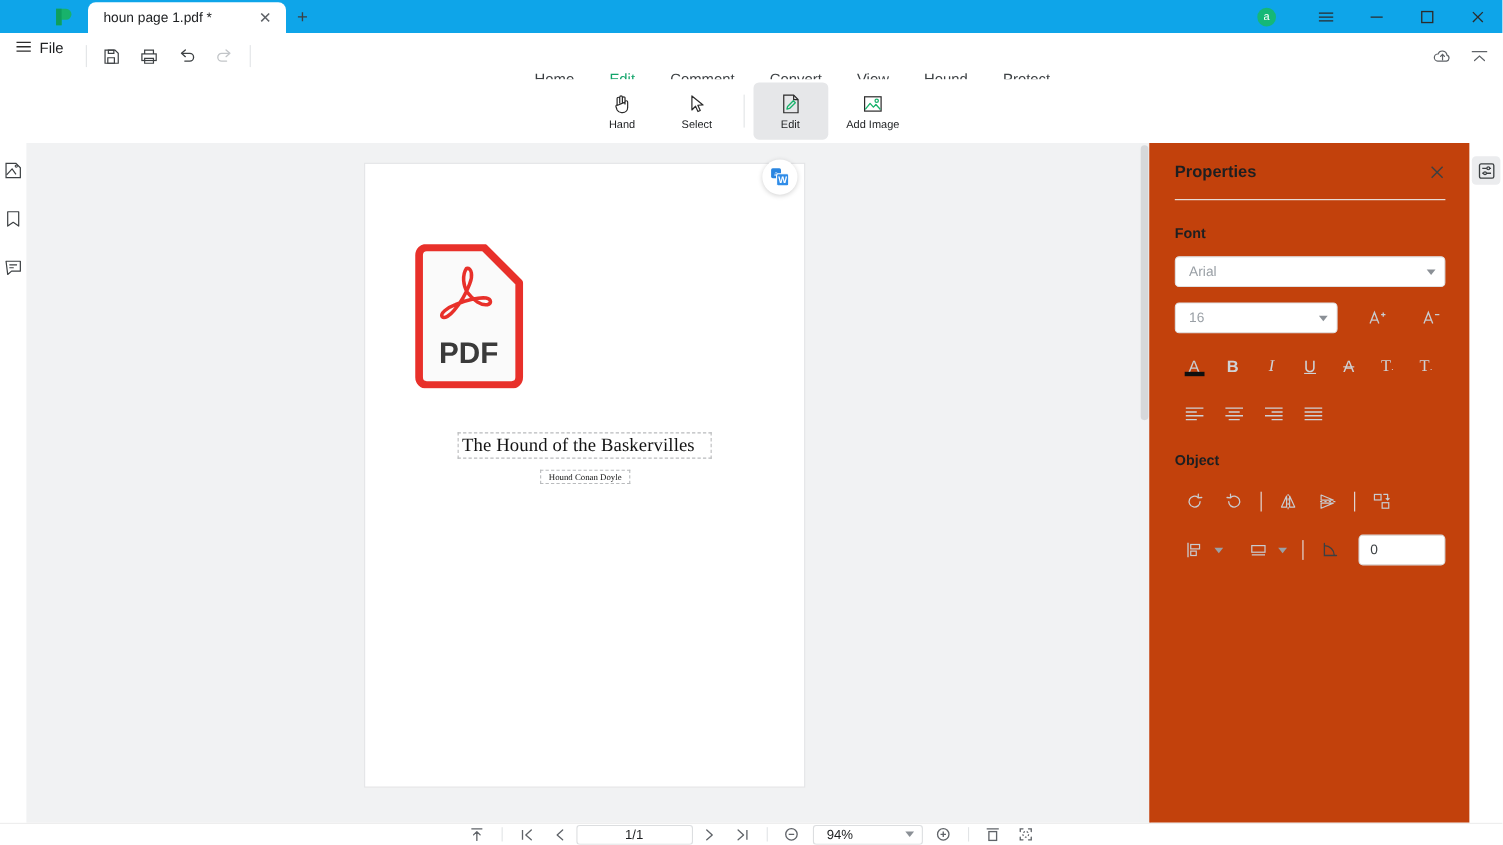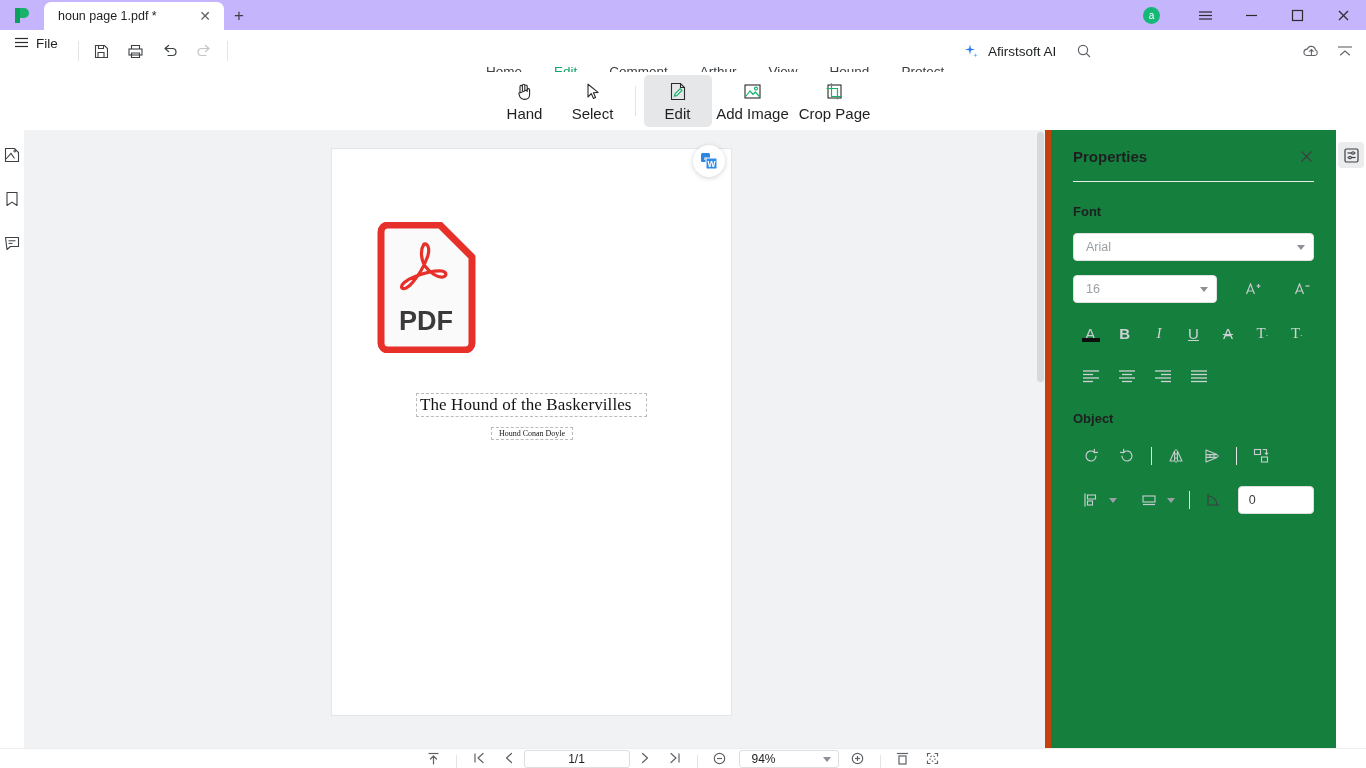--- a/index.html
+++ b/index.html
@@ -8,21 +8,21 @@
     font-family: "Liberation Sans", sans-serif;
     background: #ffffff;
     overflow: hidden;
     -webkit-font-smoothing: antialiased;
   }
   .app { position: relative; width: 1366px; height: 768px; background: #ffffff; }
 
   
   .titlebar {
     position: absolute; top: 0; left: 0; width: 1366px; height: 30px;
-    background: #c4b5fd; display: flex; align-items: flex-end;
+    background: #0ea5e9; display: flex; align-items: flex-end; padding-left: 36px;
   }
   .app-logo {
     width: 44px; height: 30px; display: flex; align-items: center; justify-content: center;
   }
   .tab {
     width: 180px; height: 28px; background: #ffffff;
     border-radius: 7px 7px 0 0;
     display: flex; align-items: center; padding: 0 10px 0 14px; gap: 6px;
     position: relative;
   }
@@ -98,21 +98,21 @@
   }
   .tools { display: flex; align-items: center; gap: 0; }
   .tool {
     width: 68px; height: 52px; border-radius: 5px;
     display: flex; flex-direction: column; align-items: center; justify-content: center;
     gap: 3px;
   }
   .tool.wide { width: 82px; }
   .tool.active { background: #e6e7e9; }
   .tool-ic { height: 22px; display: flex; align-items: center; justify-content: center; color: #2b2b2b; }
-  .tool-lb { font-size: 15px; color: #1d1f21; white-space: nowrap; }
+  .tool-lb { font-size: 10px; color: #1d1f21; white-space: nowrap; }
   .tool-sep { width: 1px; height: 30px; background: #e2e4e6; margin: 0 8px; }
 
   
   .leftrail {
     position: absolute; top: 130px; left: 0; width: 24px; height: 618px;
     background: #ffffff; display: flex; flex-direction: column; align-items: center;
     padding-top: 14px; gap: 22px;
   }
   .rail-ic { width: 22px; height: 22px; display: flex; align-items: center; justify-content: center; color: #3c4043; }
 
@@ -149,21 +149,21 @@
     position: absolute; right: 0px; top: 0; width: 9px; height: 618px; background: #f1f2f3;
   }
   .vscroll-thumb {
     position: absolute; right: 1px; top: 2px; width: 7px; height: 250px;
     background: #d6d8da; border-radius: 4px;
   }
 
   
   .properties {
     position: absolute; top: 130px; left: 1045px; width: 291px; height: 618px;
-    background: #15803d; border-left: 6px solid #c2410c;
+    background: #c2410c; border-left: 1px solid #c2410c;
     padding: 18px 22px 0 22px;
   }
   .prop-head { display: flex; align-items: center; justify-content: space-between; }
   .prop-title { font-size: 15px; font-weight: bold; color: #1d1f21; }
   .prop-close { color: #3c4043; display: flex; align-items: center; }
   .prop-divider { height: 1px; background: #ececec; margin: 16px 0 0 0; }
   .sec-title { font-size: 13px; font-weight: bold; color: #1d1f21; margin-top: 22px; }
 
   .field {
     height: 28px; border: 1px solid #e0e1e3; border-radius: 4px; background: #ffffff;
@@ -204,21 +204,21 @@
   }
   .rr-btn {
     width: 26px; height: 26px; border-radius: 4px; background: #ebecee;
     display: flex; align-items: center; justify-content: center; color: #3c4043;
   }
 
   
   .statusbar {
     position: absolute; bottom: 0; left: 0; width: 1366px; height: 20px;
     background: #ffffff; border-top: 1px solid #ededed;
-    display: flex; align-items: flex-end; justify-content: center; gap: 0;
+    display: flex; align-items: center; justify-content: center; gap: 0;
   }
   .sb-ic { width: 30px; height: 20px; display: flex; align-items: center; justify-content: center; color: #5f6368; }
   .sb-sep { width: 1px; height: 13px; background: #e2e4e6; margin: 0 7px; }
   .page-field {
     width: 106px; height: 18px; border: 1px solid #dcdee0; border-radius: 3px;
     display: flex; align-items: center; justify-content: center;
   }
   .page-val { font-size: 12px; color: #1d1f21; }
   .zoom-field {
     width: 100px; height: 18px; border: 1px solid #dcdee0; border-radius: 3px;
@@ -315,39 +315,26 @@
           <path d="M13 6.5H6.5a3.5 3.5 0 0 0 0 7H11" fill="none" stroke="#c2c5c8" stroke-width="1.2" stroke-linecap="round"></path>
           <path d="M10.5 3.5 14 6.5l-3.5 3" fill="none" stroke="#c2c5c8" stroke-width="1.2" stroke-linecap="round" stroke-linejoin="round"></path>
         </svg>
     </div>
     <div class="vsep"></div>
 
     <div class="ribbon-tabs">
       <div class="rtab">Home</div>
       <div class="rtab active">Edit</div>
       <div class="rtab">Comment</div>
-      <div class="rtab">Arthur</div>
+      <div class="rtab">Convert</div>
       <div class="rtab">View</div>
       <div class="rtab">Hound</div>
       <div class="rtab">Protect</div>
     </div>
 
-    <div class="ai-group">
-      <svg width="18" height="18" viewBox="0 0 18 18">
-        <path d="M8 2.5 9 6.5 13 7.5 9 8.5 8 12.5 7 8.5 3 7.5 7 6.5z" fill="#2f7df0"></path>
-        <path d="M13.5 11 14 12.8 15.8 13.3 14 13.8 13.5 15.6 13 13.8 11.2 13.3 13 12.8z" fill="#68b0f7"></path>
-      </svg>
-      <span class="ai-label">Afirstsoft AI</span>
-      <span class="search-ic">
-        <svg width="16" height="16" viewBox="0 0 16 16">
-            <circle cx="7" cy="7" r="4.6" fill="none" stroke="#5f6368" stroke-width="1.2"></circle>
-            <line x1="10.4" y1="10.4" x2="14" y2="14" stroke="#5f6368" stroke-width="1.2"></line>
-          </svg>
-      </span>
-    </div>
 
     <div class="menu-right">
       <div class="qa-btn">
         <svg width="19" height="19" viewBox="0 0 19 19">
             <path d="M5 13.5a3.2 3.2 0 0 1 .3-6.4 4.2 4.2 0 0 1 8.1 1 2.8 2.8 0 0 1-.4 5.4z" fill="none" stroke="#5f6368" stroke-width="1.1"></path>
             <path d="M9.4 12.5V7.6M7.6 9.3l1.8-1.8 1.8 1.8" fill="none" stroke="#5f6368" stroke-width="1.1" stroke-linecap="round"></path>
           </svg>
       </div>
       <div class="qa-btn">
         <svg width="18" height="18" viewBox="0 0 18 18">
@@ -389,30 +376,20 @@
       </div>
       <div class="tool wide">
         <span class="tool-ic">
           <svg width="21" height="21" viewBox="0 0 21 21">
               <rect x="3" y="4" width="15" height="13" fill="none" stroke="#2b2b2b" stroke-width="1.1"></rect>
               <path d="M3.6 15.5 8 10l3 3.4 2.3-2.4 4.1 4.5" fill="none" stroke="#18b26b" stroke-width="1.2" stroke-linejoin="round"></path>
               <circle cx="14" cy="7.6" r="1.5" fill="none" stroke="#18b26b" stroke-width="1.2"></circle>
             </svg>
         </span>
         <span class="tool-lb">Add Image</span>
-      </div>
-      <div class="tool wide">
-        <span class="tool-ic">
-          <svg width="21" height="21" viewBox="0 0 21 21">
-              <rect x="4" y="4" width="13" height="13" fill="none" stroke="#2b2b2b" stroke-width="1.1"></rect>
-              <path d="M7.5 2.5v13h10" fill="none" stroke="#18b26b" stroke-width="1.2" stroke-linecap="round"></path>
-              <path d="M3 7.5h10.5V18" fill="none" stroke="#18b26b" stroke-width="1.2" stroke-linecap="round"></path>
-            </svg>
-        </span>
-        <span class="tool-lb">Crop Page</span>
       </div>
     </div>
   </div>
 
   <div class="leftrail">
     <div class="rail-ic">
       <svg width="18" height="18" viewBox="0 0 18 18">
           <path d="M2.5 2.5h9l4 4v9h-13z" fill="none" stroke="#3c4043" stroke-width="1.1"></path>
           <circle cx="11.8" cy="5" r="1" fill="none" stroke="#3c4043" stroke-width="1"></circle>
           <path d="M3 13 8 7.5l3.5 5" fill="none" stroke="#3c4043" stroke-width="1.1"></path>

